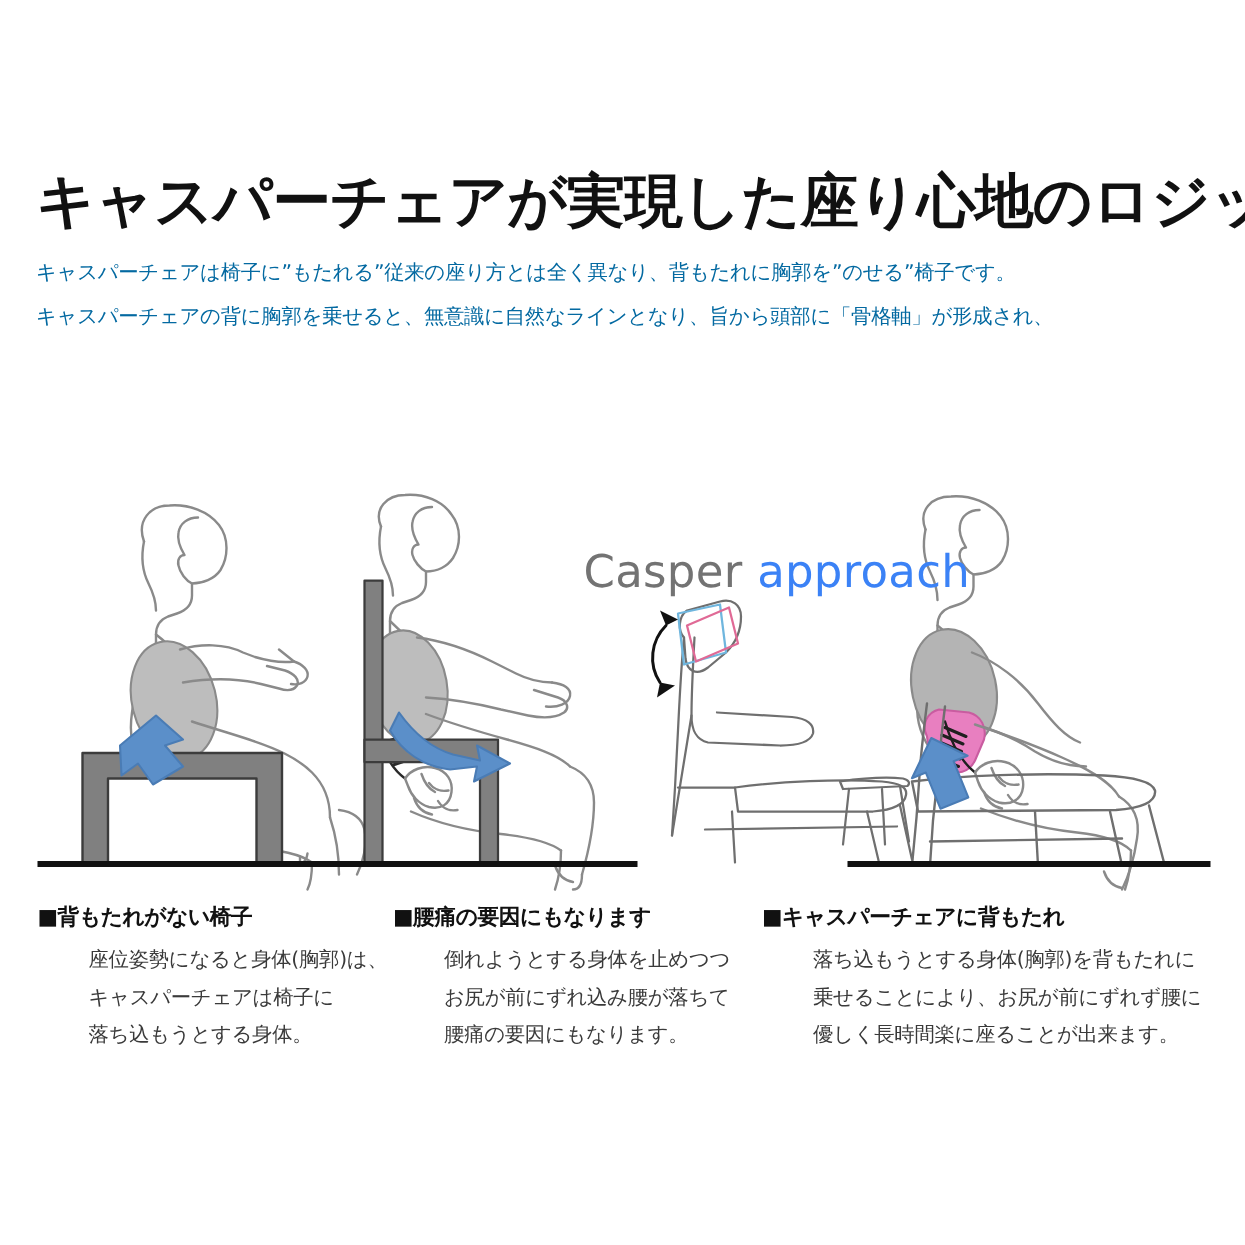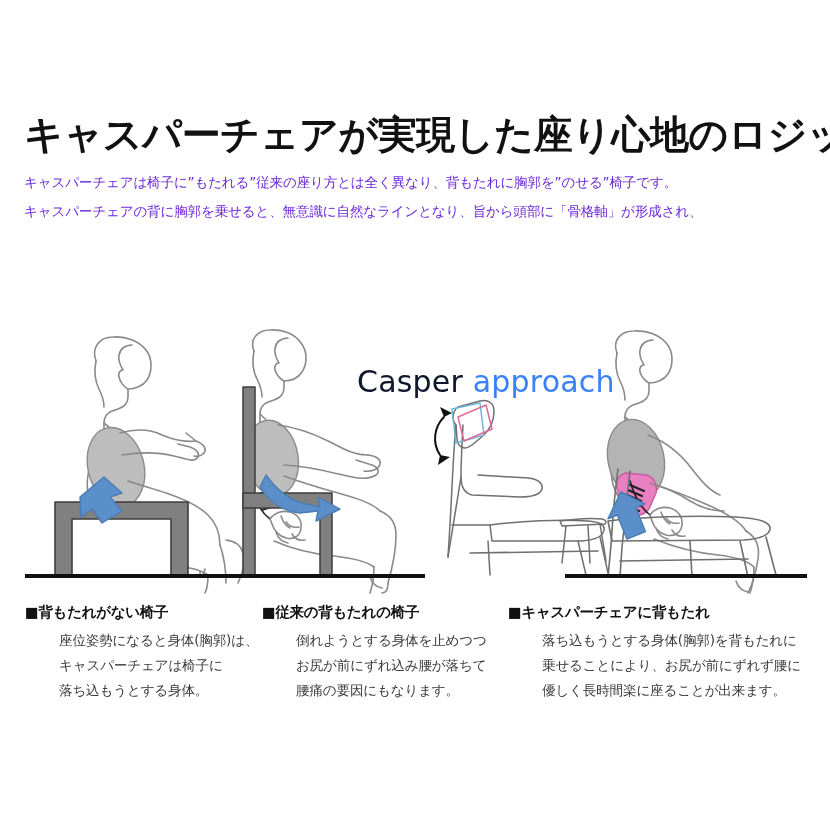--- a/index.html
+++ b/index.html
@@ -37,21 +37,21 @@
     white-space: nowrap;
   }
 
   .lead {
     position: absolute;
     left: 24px;
     top: 168px;
     width: 790px;
     font-size: 13.6px;
     line-height: 29px;
-    color: #6d28d9;
+    color: #0369a1;
     letter-spacing: -0.2px;
   }
   .lead div { white-space: nowrap; }
 
   
   #illustrations {
     position: absolute;
     left: 0;
     top: 325px;
     width: 830px;
@@ -62,21 +62,21 @@
   
   .casper-label {
     position: absolute;
     left: 357px;
     top: 364px;
     font-size: 30px;
     font-family: "DejaVu Sans", "Liberation Sans", sans-serif;
     letter-spacing: 0.2px;
     white-space: nowrap;
   }
-  .casper-word-1 { color: #0f172a; }
+  .casper-word-1 { color: #737373; margin-left: 32px; }
   .casper-word-2 { color: #3b82f6; }
 
   
   .caption {
     position: absolute;
     top: 600px;
   }
   .caption .cap-head {
     font-size: 14.5px;
     font-weight: bold;
@@ -313,21 +313,21 @@
   <div class="caption" id="caption-1">
     <div class="cap-head">■背もたれがない椅子</div>
     <div class="cap-body">
       <div>座位姿勢になると身体(胸郭)は、</div>
       <div>キャスパーチェアは椅子に</div>
       <div>落ち込もうとする身体。</div>
     </div>
   </div>
 
   <div class="caption" id="caption-2">
-    <div class="cap-head">■従来の背もたれの椅子</div>
+    <div class="cap-head">■腰痛の要因にもなります</div>
     <div class="cap-body">
       <div>倒れようとする身体を止めつつ</div>
       <div>お尻が前にずれ込み腰が落ちて</div>
       <div>腰痛の要因にもなります。</div>
     </div>
   </div>
 
   <div class="caption" id="caption-3">
     <div class="cap-head">■キャスパーチェアに背もたれ</div>
     <div class="cap-body">

